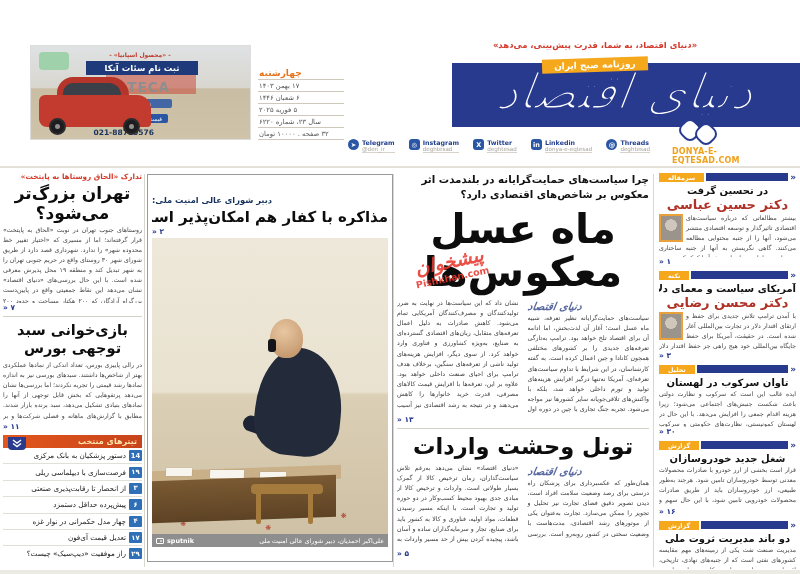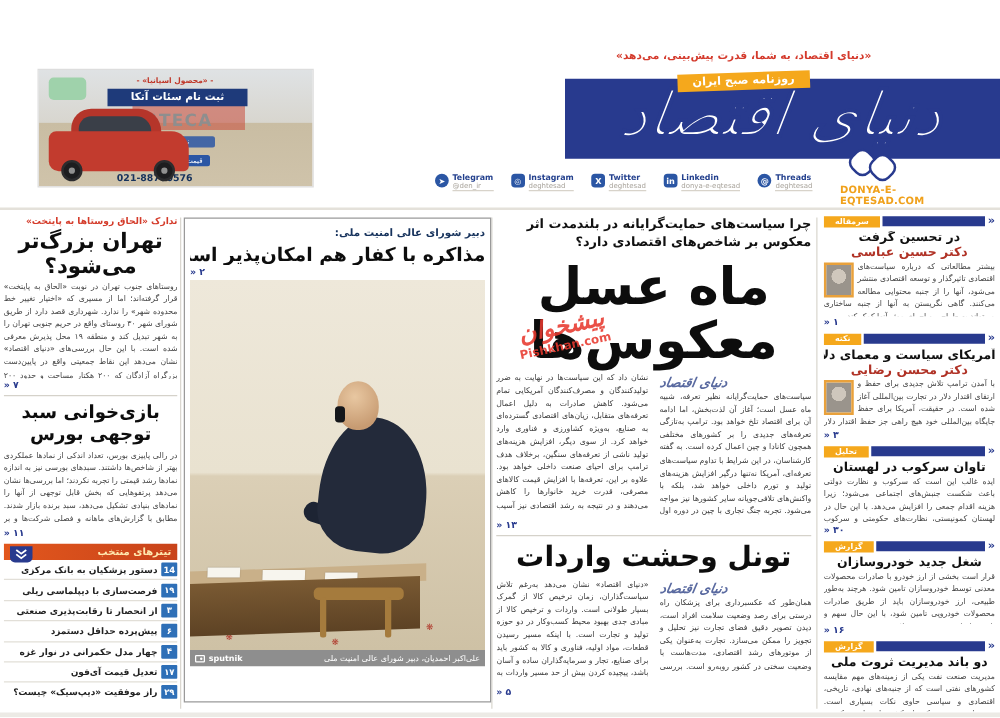--- a/index.html
+++ b/index.html
@@ -22,21 +22,21 @@
 
   .social-row { position:absolute; top:139px; left:348px; width:302px; display:flex; direction:ltr; justify-content:space-between; }
   .soc { display:flex; align-items:flex-start; gap:3px; }
   .soc-icon { width:11px; height:11px; border-radius:3px; background:#2b56a4; color:#fff; font-size:6.5px; font-weight:bold; display:flex; align-items:center; justify-content:center; }
   .soc-icon.round { border-radius:50%; }
   .soc-txt { display:flex; flex-direction:column; }
   .soc-txt b { font-size:6.3px; color:#24418e; font-style:normal; }
   .soc-txt i { font-size:5.6px; color:#a9a49c; font-style:normal; border-bottom:1px solid #d8d3ca; }
 
   
-  .ad { position:absolute; top:55px; left:30px; width:221px; height:95px; border:1px solid #ddd; background:linear-gradient(180deg,#dfe2e4 0%,#d8d6cf 45%,#c9bda3 46%,#cfc3aa 100%); overflow:hidden; }
+  .ad { position:absolute; top:45px; left:30px; width:221px; height:95px; border:1px solid #ddd; background:linear-gradient(180deg,#dfe2e4 0%,#d8d6cf 45%,#c9bda3 46%,#cfc3aa 100%); overflow:hidden; }
   .ad-redwall { position:absolute; top:18px; left:75px; width:90px; height:30px; background:#c84b3a; opacity:.55; }
   .ad-origin { position:absolute; top:5px; right:58px; width:104px; text-align:center; color:#c0392b; font-size:6px; font-weight:bold; }
   .ad-titlebar { position:absolute; top:15px; right:52px; width:112px; height:14px; background:#1e3a7a; color:#fff; font-size:8.5px; font-weight:bold; text-align:center; line-height:14px; }
   .ad-model { position:absolute; top:33px; right:80px; color:#8e8e8e; font-weight:800; font-size:13.5px; letter-spacing:1px; direction:ltr; }
   .ad-dealer { position:absolute; top:53px; right:78px; width:102px; background:rgba(43,86,164,.85); border-radius:2px; color:#fff; font-size:5.6px; text-align:center; padding:1.5px 0; }
   .ad-btns { position:absolute; top:68px; right:82px; display:flex; gap:4px; }
   .ad-btns span { background:#2b56a4; color:#fff; font-size:5.6px; padding:1.5px 6px; border-radius:2px; }
   .ad-phone { position:absolute; top:82px; right:96px; color:#16325c; font-weight:bold; font-size:7.5px; direction:ltr; }
   .ad-logo { position:absolute; top:6px; left:8px; width:30px; height:18px; background:#9fd2ab; border-radius:4px; }
   .car-body { position:absolute; bottom:12px; left:8px; width:112px; height:32px; background:#c23b2e; border-radius:6px 14px 4px 8px; }
@@ -52,41 +52,41 @@
   .pref { text-align:left; font-size:7.5px; font-weight:bold; color:#283a8e; }
 
   
   .sidebar { position:absolute; top:0; right:4px; width:137px; height:100%; overflow:hidden; }
   .sec { margin-bottom:4px; }
   .shead { display:flex; align-items:center; gap:2px; height:10px; }
   .squote { color:#283a8e; font-size:9px; font-weight:bold; line-height:10px; }
   .sbar { flex:1; height:8px; background:#283a8e; }
   .stag { background:#f5a81c; color:#fff; font-size:6.3px; font-weight:bold; padding:1px 9px; }
   .stitle { font-size:10px; font-weight:bold; color:#111; text-align:center; margin:3px 0 1px; white-space:nowrap; overflow:hidden; }
-  .sauthor { text-align:center; color:#b03226; font-size:10px; font-weight:bold; margin-bottom:1px; }
+  .sauthor { text-align:center; color:#b03226; font-size:13px; font-weight:bold; margin-bottom:1px; }
   .sbody { font-size:6.2px; line-height:1.62; text-align:justify; color:#444; overflow:hidden; }
   .avatar { float:left; width:24px; height:28px; margin:1px 3px 1px 0; border:2px solid #e9a13b; background:radial-gradient(circle at 50% 38%, #cfc7bc 0 32%, #9a948c 33% 100%); }
 
   
   .lead-col { position:absolute; top:0; left:397px; width:252px; height:100%; }
   .kicker { font-size:10.3px; font-weight:bold; line-height:1.5; color:#111; }
   .h1 { font-size:41px; font-weight:800; text-align:center; line-height:1.06; color:#0d0d0d; letter-spacing:-1px; margin:5px 0 3px; }
   .watermark { position:absolute; top:78px; left:16px; transform:rotate(-12deg); color:#e8392e; text-align:center; opacity:.88; z-index:2; }
   .wm-fa { display:block; font-size:19px; font-weight:bold; font-style:italic; }
   .wm-en { display:block; font-size:9.5px; font-weight:bold; direction:ltr; }
   .body2col { column-count:2; column-gap:9px; column-fill:auto; font-size:6.2px; line-height:1.64; text-align:justify; color:#3a3a3a; overflow:hidden; }
   .body-lead { height:117px; }
   .body-second { height:86px; }
   .script-logo { display:block; height:15px; font-style:italic; font-weight:bold; color:#5a6aa0; font-size:10.5px; text-align:left; transform:skewX(-10deg); }
   .lead-col hr { border:none; border-top:1px solid #d5d2ca; margin:4px 0; }
   .h2 { font-size:22.5px; font-weight:800; text-align:center; color:#0d0d0d; margin:3px 0 4px; }
 
   
   .photo-box { position:absolute; top:2px; left:147px; width:246px; height:388px; border:1px solid #9a9a9a; padding:4px; background:#fff; }
-  .pb-kicker { font-size:8.3px; font-weight:bold; color:#16325c; text-align:right; margin-top:2px; }
+  .pb-kicker { font-size:8.3px; font-weight:bold; color:#16325c; text-align:left; margin-top:16px; }
   .pb-title { font-size:15px; font-weight:800; color:#0d0d0d; text-align:center; white-space:nowrap; overflow:hidden; margin:3px 0 1px; }
   .pb-ref { padding-right:2px; margin-bottom:2px; }
   .photo { position:relative; height:296px; background:linear-gradient(180deg,#eee8da 0%,#e9e2d0 52%,#dbcfb6 53%,#cec1a5 100%); overflow:hidden; }
   .desk-top { position:absolute; bottom:52px; left:0; width:80%; height:14px; background:#c9b089; transform:skewY(-2deg); }
   .desk-front { position:absolute; bottom:14px; left:0; width:78%; height:42px; background:linear-gradient(180deg,#7a5a33,#5d4224); transform:skewY(-2deg); }
   .paper { position:absolute; background:#f7f5ee; width:26px; height:8px; transform:skewY(-2deg) rotate(2deg); box-shadow:0 0 1px rgba(0,0,0,.3); }
   .man-torso { position:absolute; left:44%; bottom:78px; width:86px; height:108px; background:#232a3a; border-radius:46% 54% 40% 40% / 60% 60% 30% 30%; transform:rotate(6deg); }
   .man-arm { position:absolute; left:38%; bottom:96px; width:58px; height:16px; background:#1d2433; border-radius:8px; transform:rotate(18deg); }
   .man-head { position:absolute; left:50%; bottom:176px; width:33px; height:39px; background:radial-gradient(circle at 42% 32%, #e8c7a1, #c79b72 75%); border-radius:50% 50% 46% 46%; }
   .headphone { position:absolute; left:49%; bottom:182px; width:8px; height:13px; background:#14161a; border-radius:3px; }
@@ -107,21 +107,21 @@
   .lbody { font-size:6.2px; line-height:1.63; text-align:justify; color:#444; overflow:hidden; }
   .left-col hr { border:none; border-top:1px solid #d5d2ca; margin:4px 0; }
 
   .picks { margin-top:4px; }
   .picks-head { display:flex; align-items:center; justify-content:space-between; background:linear-gradient(90deg,#e2571d,#c8431a); padding:2px 5px; height:13px; }
   .picks-head .ph-label { color:#ffe9b0; font-size:8px; font-weight:bold; }
   .chev { width:18px; height:13px; background:#283a8e; border-radius:0 0 4px 4px; display:flex; align-items:center; justify-content:center; margin-bottom:-4px; }
   .pick-row { display:flex; align-items:center; gap:3px; border-bottom:1px solid #e2dfd8; padding:2.2px 0; }
   .pick-row:last-child { border-bottom:none; }
   .pick-num { background:#2e6fb7; color:#fff; font-size:6.8px; font-weight:bold; min-width:13px; text-align:center; padding:1.5px 0; border-radius:1px; }
-  .pick-label { font-size:7.2px; font-weight:bold; color:#222; white-space:nowrap; overflow:hidden; }
+  .pick-label { font-size:7.2px; font-weight:normal; color:#222; white-space:nowrap; overflow:hidden; }
 
   .bottom-strip { position:absolute; left:0; right:0; bottom:0; height:4px; background:#eceae5; }
 </style>
 </head>
 <body>
 
 <div id="page">
 
   <div class="header">
 
@@ -137,20 +137,28 @@
         <span>تحویل فوری</span>
       </div>
       <div class="ad-phone">021-88700576</div>
       <div class="car-roof"></div>
       <div class="car-win"></div>
       <div class="car-body"></div>
       <div class="wheel" style="left:18px;"></div>
       <div class="wheel" style="left:92px;"></div>
     </div>
 
+    <div class="dateline">
+      <div class="weekday">چهارشنبه</div>
+      <div>۱۷ بهمن ۱۴۰۳</div>
+      <div>۶ شعبان ۱۴۴۶</div>
+      <div>۵ فوریه ۲۰۲۵</div>
+      <div>سال ۲۳، شماره ۶۲۲۰</div>
+      <div>۳۲ صفحه . ۱۰۰۰۰ تومان</div>
+    </div>
 
     <div class="tagline">«دنیای اقتصاد، به شما، قدرت پیش‌بینی، می‌دهد»</div>
     <div class="band"></div>
     <div class="badge">روزنامه صبح ایران</div>
     <div class="masthead-title">دنیای اقتصاد</div>
     <div class="loop" style="top:120px; right:100px;"></div>
     <div class="loop" style="top:124px; right:84px;"></div>
     <div class="site-url">DONYA-E-EQTESAD.COM</div>
 
     <div class="social-row">

